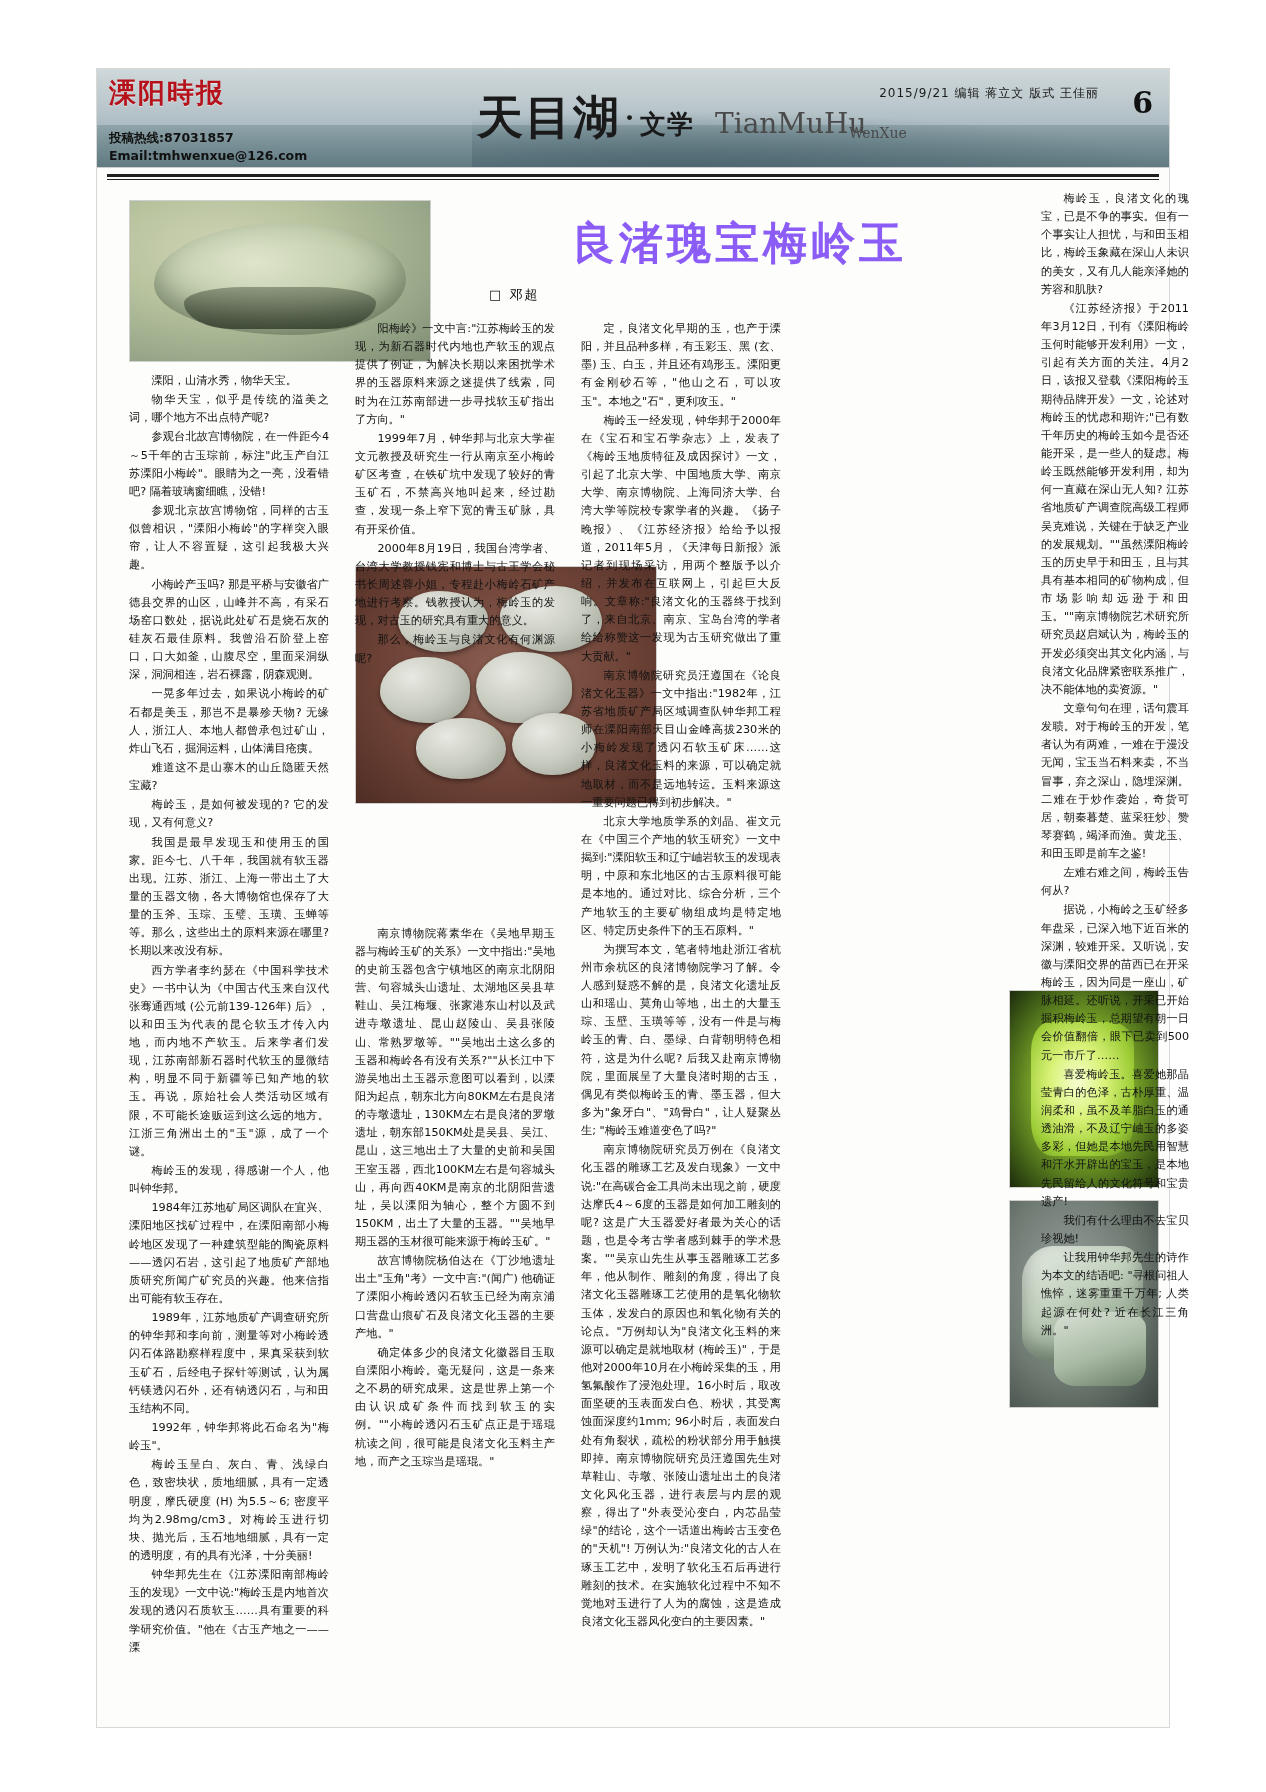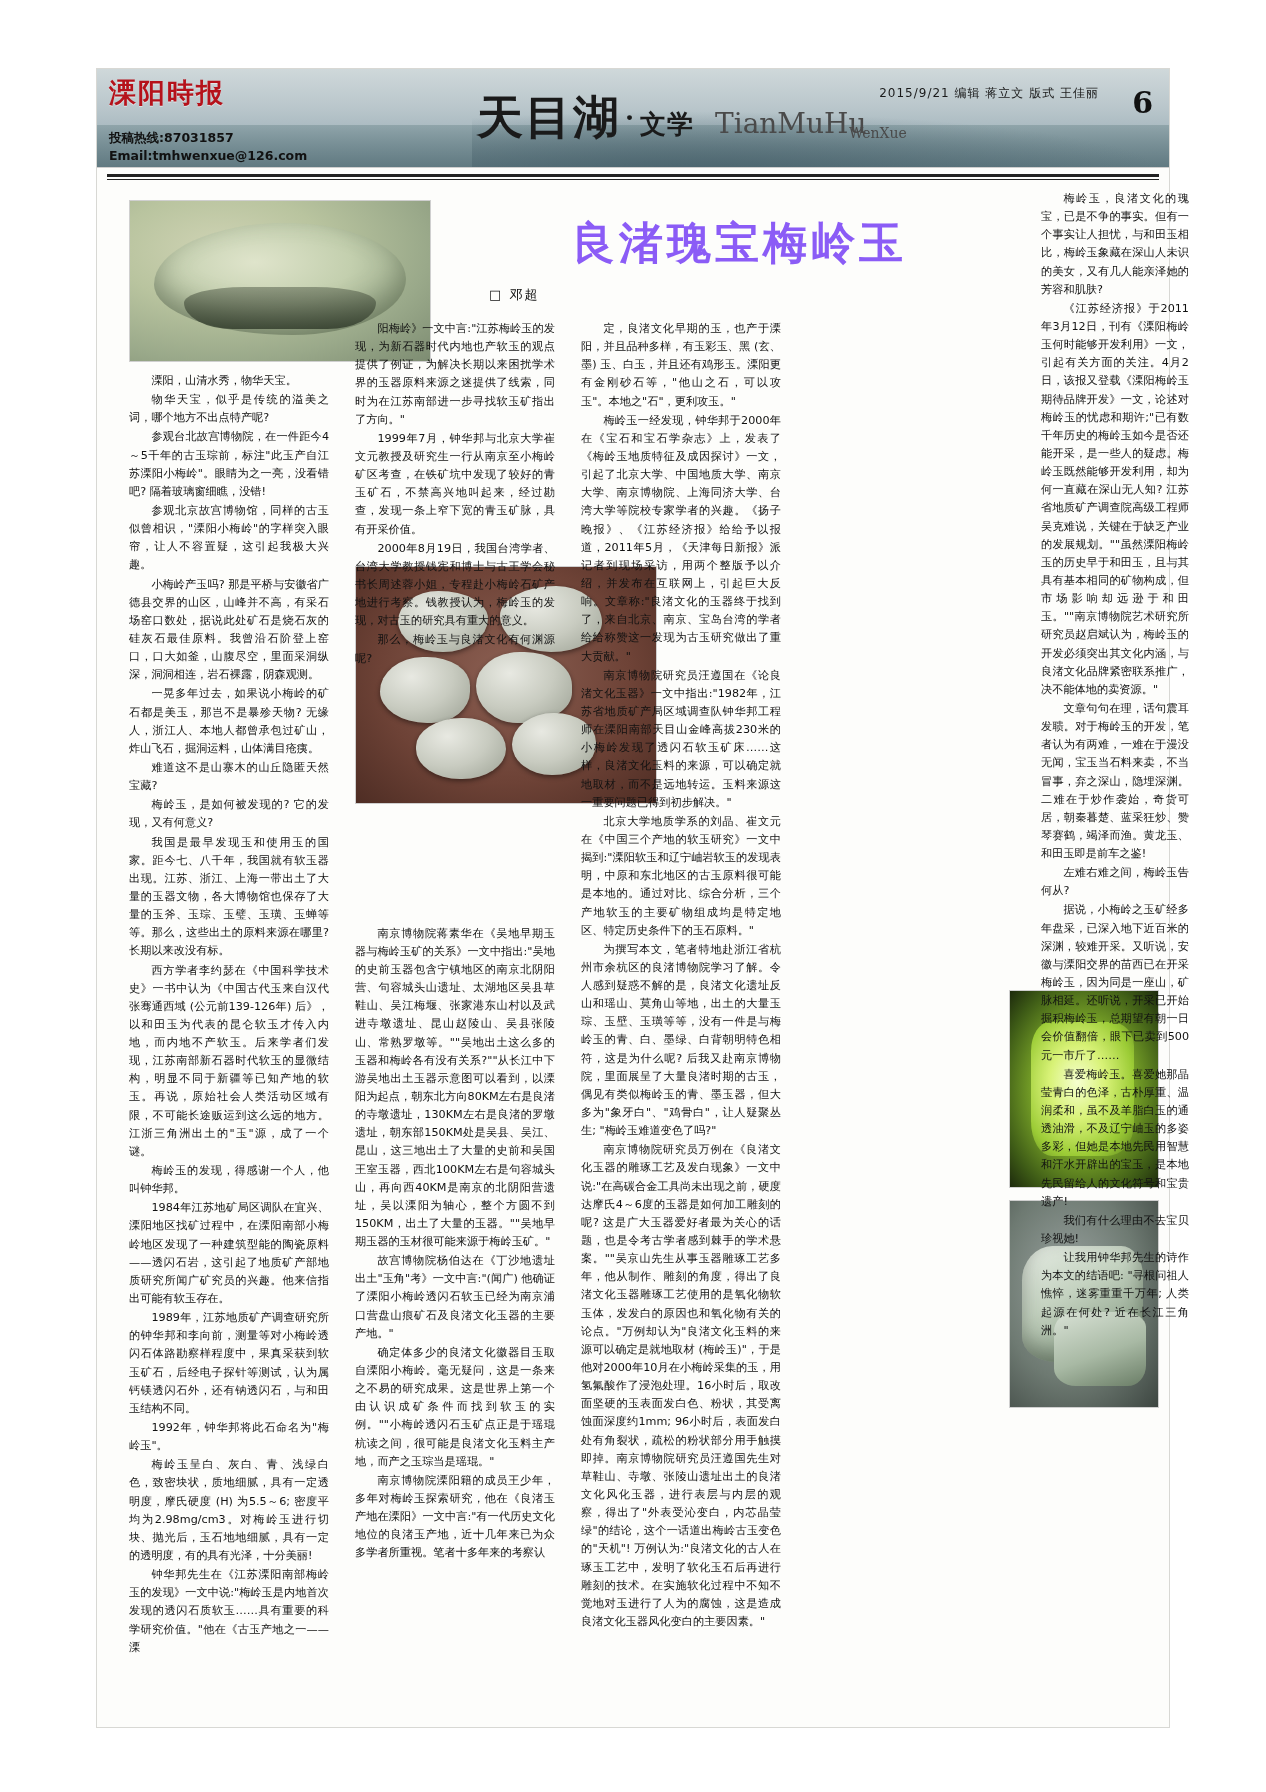--- a/index.html
+++ b/index.html
@@ -343,21 +343,20 @@
               <p>阳梅岭》一文中言:"江苏梅岭玉的发现，为新石器时代内地也产软玉的观点提供了例证，为解决长期以来困扰学术界的玉器原料来源之迷提供了线索，同时为在江苏南部进一步寻找软玉矿指出了方向。"</p>
               <p>1999年7月，钟华邦与北京大学崔文元教授及研究生一行从南京至小梅岭矿区考查，在铁矿坑中发现了较好的青玉矿石，不禁高兴地叫起来，经过勘查，发现一条上窄下宽的青玉矿脉，具有开采价值。</p>
               <p>2000年8月19日，我国台湾学者、台湾大学教授钱宪和博士与古王学会秘书长周述蓉小姐，专程赴小梅岭石矿产地进行考察。钱教授认为，梅岭玉的发现，对古玉的研究具有重大的意义。</p>
               <p>那么，梅岭玉与良渚文化有何渊源呢?</p>
             </div>
           <div style="height:256px"></div>
           <div id="col2b">
               <p>南京博物院蒋素华在《吴地早期玉器与梅岭玉矿的关系》一文中指出:"吴地的史前玉器包含宁镇地区的南京北阴阳营、句容城头山遗址、太湖地区吴县草鞋山、吴江梅堰、张家港东山村以及武进寺墩遗址、昆山赵陵山、吴县张陵山、常熟罗墩等。""吴地出土这么多的玉器和梅岭各有没有关系?""从长江中下游吴地出土玉器示意图可以看到，以溧阳为起点，朝东北方向80KM左右是良渚的寺墩遗址，130KM左右是良渚的罗墩遗址，朝东部150KM处是吴县、吴江、昆山，这三地出土了大量的史前和吴国王室玉器，西北100KM左右是句容城头山，再向西40KM是南京的北阴阳营遗址，吴以溧阳为轴心，整个方圆不到150KM，出土了大量的玉器。""吴地早期玉器的玉材很可能来源于梅岭玉矿。"</p>
               <p>故宫博物院杨伯达在《丁沙地遗址出土"玉角"考》一文中言:"(闻广) 他确证了溧阳小梅岭透闪石软玉已经为南京浦口营盘山痕矿石及良渚文化玉器的主要产地。"</p>
               <p>确定体多少的良渚文化徽器目玉取自溧阳小梅岭。毫无疑问，这是一条来之不易的研究成果。这是世界上第一个由认识成矿条件而找到软玉的实例。""小梅岭透闪石玉矿点正是于瑶琨杭读之间，很可能是良渚文化玉料主产地，而产之玉琮当是瑶琨。"</p>
-              <p>南京博物院溧阳籍的成员王少年，多年对梅岭玉探索研究，他在《良渚玉产地在溧阳》一文中言:"有一代历史文化地位的良渚玉产地，近十几年来已为众多学者所重视。笔者十多年来的考察认</p>
             </div>
         </div>
         <div class="col c3" style="padding-top:130px;">
           <div id="col3">
               <p>定，良渚文化早期的玉，也产于溧阳，并且品种多样，有玉彩玉、黑 (玄、墨) 玉、白玉，并且还有鸡形玉。溧阳更有金刚砂石等，"他山之石，可以攻玉"。本地之"石"，更利攻玉。"</p>
               <p>梅岭玉一经发现，钟华邦于2000年在《宝石和宝石学杂志》上，发表了《梅岭玉地质特征及成因探讨》一文，引起了北京大学、中国地质大学、南京大学、南京博物院、上海同济大学、台湾大学等院校专家学者的兴趣。《扬子晚报》、《江苏经济报》给给予以报道，2011年5月，《天津每日新报》派记者到现场采访，用两个整版予以介绍，并发布在互联网上，引起巨大反响。文章称:"良渚文化的玉器终于找到了，来自北京、南京、宝岛台湾的学者给给称赞这一发现为古玉研究做出了重大贡献。"</p>
               <p>南京博物院研究员汪遵国在《论良渚文化玉器》一文中指出:"1982年，江苏省地质矿产局区域调查队钟华邦工程师在溧阳南部天目山金峰高拔230米的小梅岭发现了透闪石软玉矿床……这样，良渚文化玉料的来源，可以确定就地取材，而不是远地转运。玉料来源这一重要问题已得到初步解决。"</p>
               <p>北京大学地质学系的刘晶、崔文元在《中国三个产地的软玉研究》一文中揭到:"溧阳软玉和辽宁岫岩软玉的发现表明，中原和东北地区的古玉原料很可能是本地的。通过对比、综合分析，三个产地软玉的主要矿物组成均是特定地区、特定历史条件下的玉石原料。"</p>
               <p>为撰写本文，笔者特地赴浙江省杭州市余杭区的良渚博物院学习了解。令人感到疑惑不解的是，良渚文化遗址反山和瑶山、莫角山等地，出土的大量玉琮、玉壁、玉璜等等，没有一件是与梅岭玉的青、白、墨绿、白背朝明特色相符，这是为什么呢? 后我又赴南京博物院，里面展呈了大量良渚时期的古玉，偶见有类似梅岭玉的青、墨玉器，但大多为"象牙白"、"鸡骨白"，让人疑聚丛生; "梅岭玉难道变色了吗?"</p>
               <p>南京博物院研究员万例在《良渚文化玉器的雕琢工艺及发白现象》一文中说:"在高碳合金工具尚未出现之前，硬度达摩氏4～6度的玉器是如何加工雕刻的呢? 这是广大玉器爱好者最为关心的话题，也是令考古学者感到棘手的学术悬案。""吴京山先生从事玉器雕琢工艺多年，他从制作、雕刻的角度，得出了良渚文化玉器雕琢工艺使用的是氧化物软玉体，发发白的原因也和氧化物有关的论点。"万例却认为"良渚文化玉料的来源可以确定是就地取材 (梅岭玉)"，于是他对2000年10月在小梅岭采集的玉，用氢氟酸作了浸泡处理。16小时后，取改面坚硬的玉表面发白色、粉状，其受离蚀面深度约1mm; 96小时后，表面发白处有角裂状，疏松的粉状部分用手触摸即掉。南京博物院研究员汪遵国先生对草鞋山、寺墩、张陵山遗址出土的良渚文化风化玉器，进行表层与内层的观察，得出了"外表受沁变白，内芯晶莹绿"的结论，这个一话道出梅岭古玉变色的"天机"! 万例认为:"良渚文化的古人在琢玉工艺中，发明了软化玉石后再进行雕刻的技术。在实施软化过程中不知不觉地对玉进行了人为的腐蚀，这是造成良渚文化玉器风化变白的主要因素。"</p>

